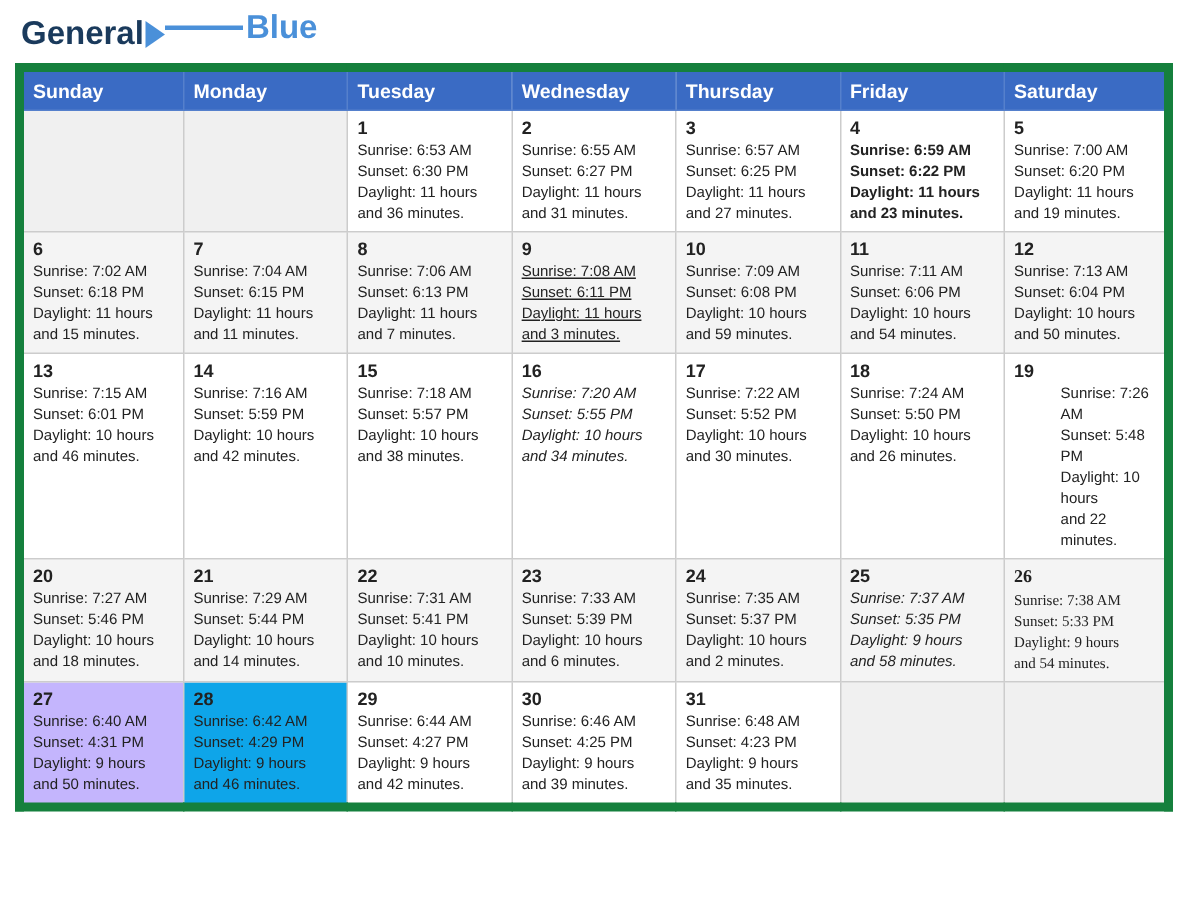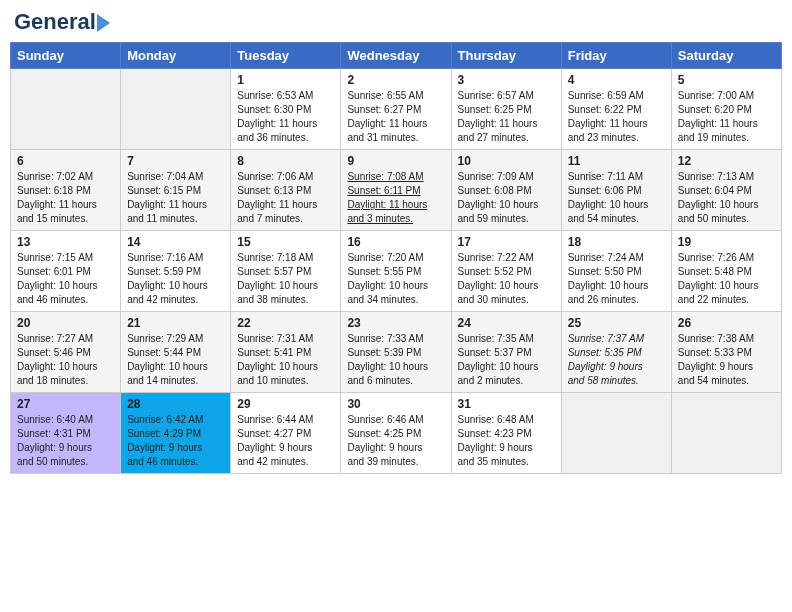--- a/index.html
+++ b/index.html
@@ -36,21 +36,21 @@
       font-weight: bold;
       color: #1a1a1a;
     }
     .subtitle {
       font-size: 16px;
       color: #333;
     }
     .calendar {
       width: 100%;
       border-collapse: collapse;
-      border: 1px solid #15803d;
+      border: 6px solid #15803d;
       padding-left: 40px;
     }
     .calendar th {
       background: #3a6bc4;
       color: #fff;
       font-size: 13px;
       font-weight: bold;
       text-align: left;
       padding: 5px 6px;
       border: 1px solid #5580cc;
@@ -88,20 +88,24 @@
   </style>
 </head>
 <body>
 
 <div class="header">
   <div class="logo">
     <div style="display:flex;align-items:center;">
       <span class="logo-text">
         <span style="color:#1a3a5c;">General</span><span style="display:inline-block;width:0;height:0;border-top:9px solid transparent;border-bottom:9px solid transparent;border-left:13px solid #4a90d9;margin-left:1px;vertical-align:middle;"></span>
       </span>
+    </div>
+    <div style="display:flex;align-items:center;margin-top:-4px;">
+      <span style="display:inline-block;width:52px;height:3px;background:#4a90d9;"></span>
+      <span class="logo-text" style="color:#4a90d9;margin-left:2px;">Blue</span>
     </div>
   </div>
   <div class="title-area">
     <div class="month-title"></div>
     <div class="subtitle"></div>
   </div>
 </div>
 
 <table class="calendar">
   <thead>
@@ -135,21 +139,21 @@
         </td>
         <td style="background: rgb(255, 255, 255);">
           <span class="day-num">3</span>
           <div class="day-info" style="white-space: pre-line;">Sunrise: 6:57 AM
 Sunset: 6:25 PM
 Daylight: 11 hours
 and 27 minutes.</div>
         </td>
         <td style="background: rgb(255, 255, 255);">
           <span class="day-num">4</span>
-          <div class="day-info" style="white-space: pre-line;">Sunrise: 6:59 AM
+          <div class="day-info" style="white-space: pre-line; font-weight: bold;">Sunrise: 6:59 AM
 Sunset: 6:22 PM
 Daylight: 11 hours
 and 23 minutes.</div>
         </td>
         <td style="background: rgb(255, 255, 255);">
           <span class="day-num">5</span>
           <div class="day-info" style="white-space: pre-line;">Sunrise: 7:00 AM
 Sunset: 6:20 PM
 Daylight: 11 hours
 and 19 minutes.</div>
@@ -223,42 +227,42 @@
         </td>
         <td style="background: rgb(255, 255, 255);">
           <span class="day-num">15</span>
           <div class="day-info" style="white-space: pre-line;">Sunrise: 7:18 AM
 Sunset: 5:57 PM
 Daylight: 10 hours
 and 38 minutes.</div>
         </td>
         <td style="background: rgb(255, 255, 255);">
           <span class="day-num">16</span>
-          <div class="day-info" style="white-space: pre-line;">Sunrise: 7:20 AM
+          <div class="day-info" style="white-space: pre-line; font-style: italic;">Sunrise: 7:20 AM
 Sunset: 5:55 PM
 Daylight: 10 hours
 and 34 minutes.</div>
         </td>
         <td style="background: rgb(255, 255, 255);">
           <span class="day-num">17</span>
           <div class="day-info" style="white-space: pre-line;">Sunrise: 7:22 AM
 Sunset: 5:52 PM
 Daylight: 10 hours
 and 30 minutes.</div>
         </td>
         <td style="background: rgb(255, 255, 255);">
           <span class="day-num">18</span>
           <div class="day-info" style="white-space: pre-line;">Sunrise: 7:24 AM
 Sunset: 5:50 PM
 Daylight: 10 hours
 and 26 minutes.</div>
         </td>
         <td style="background: rgb(255, 255, 255);">
           <span class="day-num">19</span>
-          <div class="day-info" style="white-space: pre-line;">Sunrise: 7:26 AM
+          <div class="day-info" style="white-space: pre-line; margin-left: 31px;">Sunrise: 7:26 AM
 Sunset: 5:48 PM
 Daylight: 10 hours
 and 22 minutes.</div>
         </td>
       </tr>
       <tr>
         <td style="background: rgb(244, 244, 244);">
           <span class="day-num">20</span>
           <div class="day-info" style="white-space: pre-line;">Sunrise: 7:27 AM
 Sunset: 5:46 PM
@@ -293,21 +297,21 @@
 Daylight: 10 hours
 and 2 minutes.</div>
         </td>
         <td style="background: rgb(244, 244, 244);">
           <span class="day-num">25</span>
           <div class="day-info" style="white-space: pre-line; font-style: italic;">Sunrise: 7:37 AM
 Sunset: 5:35 PM
 Daylight: 9 hours
 and 58 minutes.</div>
         </td>
-        <td style="background: rgb(244, 244, 244);">
+        <td style="background: rgb(244, 244, 244); font-family: Liberation Serif, serif;">
           <span class="day-num">26</span>
           <div class="day-info" style="white-space: pre-line;">Sunrise: 7:38 AM
 Sunset: 5:33 PM
 Daylight: 9 hours
 and 54 minutes.</div>
         </td>
       </tr>
       <tr>
         <td style="background: #c4b5fd;">
           <span class="day-num">27</span>

